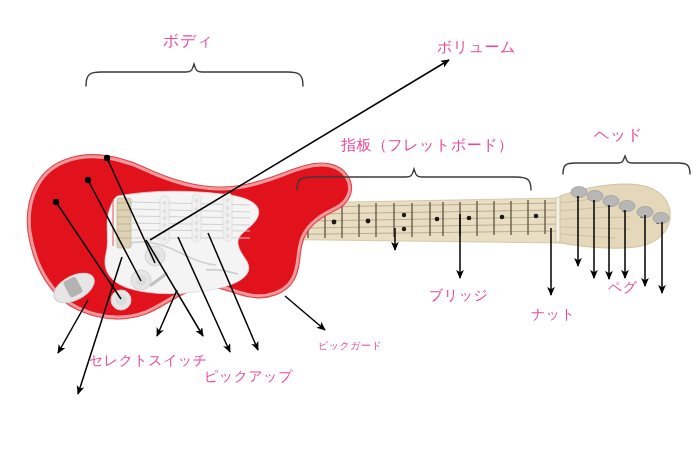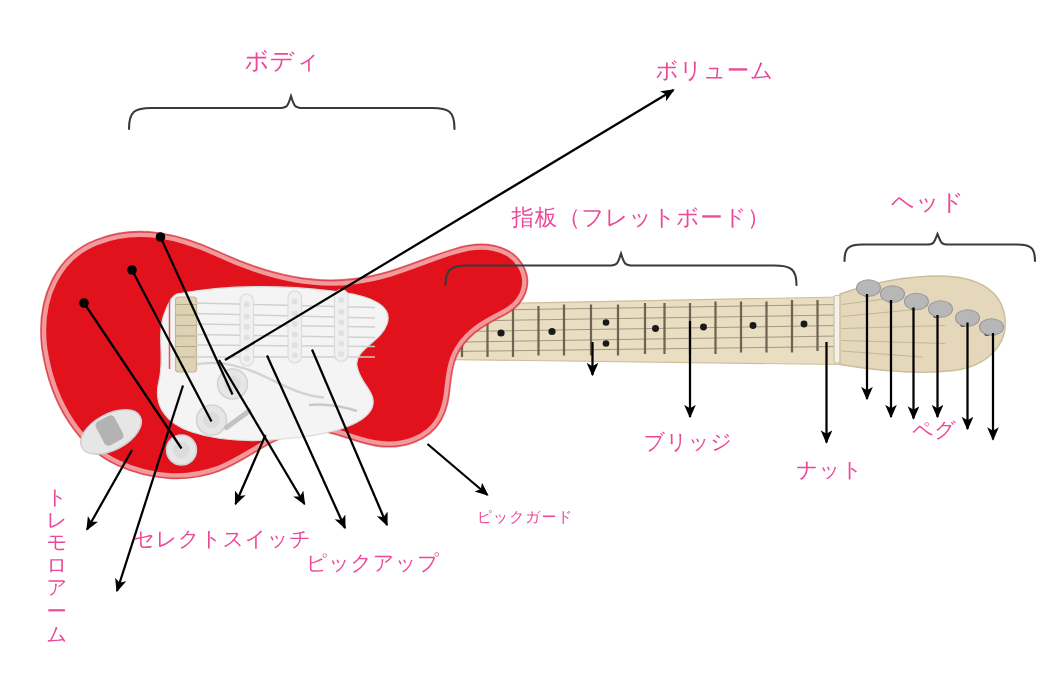--- a/index.html
+++ b/index.html
@@ -296,15 +296,14 @@
   <div class="lbl" style="left:341px;top:138px;font-size:15px;text-align:center;">指板（フレットボード）</div>
   <div class="lbl" style="left:594px;top:127px;font-size:15.5px;">ヘッド</div>
 
   <div class="lbl" style="left:437px;top:40px;font-size:15px;">ボリューム</div>
   <div class="lbl" style="left:429px;top:288px;font-size:14px;">ブリッジ</div>
   <div class="lbl" style="left:531px;top:307px;font-size:14px;">ナット</div>
   <div class="lbl" style="left:608px;top:280px;font-size:14px;">ペグ</div>
   <div class="lbl" style="left:318px;top:341px;font-size:10px;">ピックガード</div>
   <div class="lbl" style="left:89px;top:353px;font-size:14px;">セレクトスイッチ</div>
   <div class="lbl" style="left:204px;top:369px;font-size:14px;">ピックアップ</div>
-  <div class="lbl vert" style="left:31px;top:325px;font-size:13.5px;">トレモロアーム</div>
 
 </div>
 
 </body></html>

